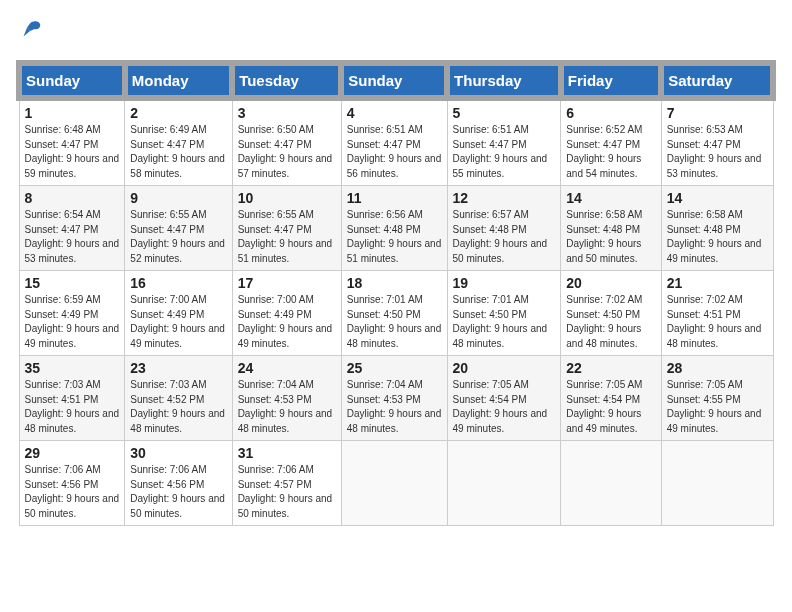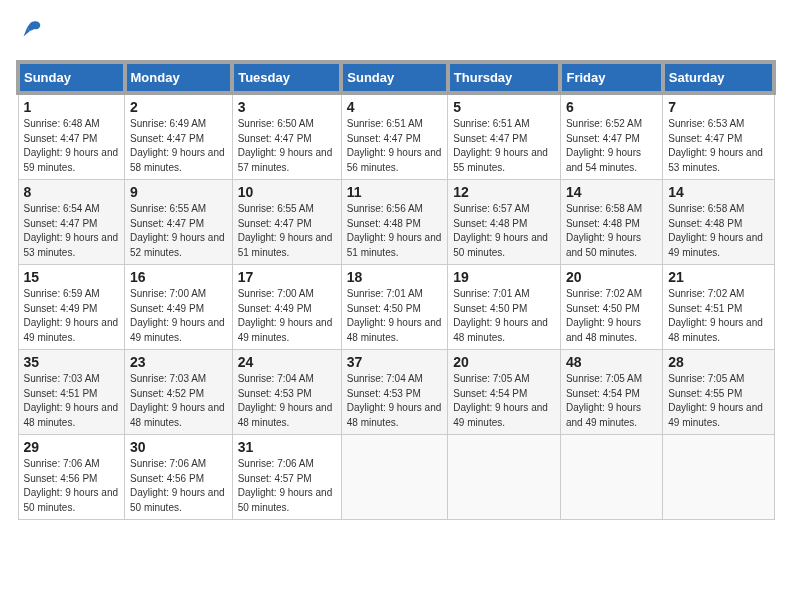--- a/index.html
+++ b/index.html
@@ -51,23 +51,23 @@
     table {
       width: 100%;
       border-collapse: collapse;
       font-size: 11px;
     }
     thead th {
       background-color: #2a6eba;
       color: #fff;
       padding: 6px 4px;
       text-align: left;
-      font-size: 13px;
-      font-weight: bold;
-      border: 4px solid #a3a3a3;
+      font-size: 15px;
+      font-weight: bold;
+      border: 6px solid #a3a3a3;
     }
     tbody td {
       border: 1px solid #ccc;
       vertical-align: top;
       padding: 4px 5px;
       min-height: 80px;
       height: 85px;
       background: #fff;
     }
     tbody tr:nth-child(even) td {
@@ -221,29 +221,29 @@
       </td>
         <td>
         <span class="day-num">23</span>
         <span class="day-info">Sunrise: 7:03 AM<br>Sunset: 4:52 PM<br>Daylight: 9 hours and 48 minutes.</span>
       </td>
         <td>
         <span class="day-num">24</span>
         <span class="day-info">Sunrise: 7:04 AM<br>Sunset: 4:53 PM<br>Daylight: 9 hours and 48 minutes.</span>
       </td>
         <td>
-        <span class="day-num">37</span>
+        <span class="day-num">25</span>
         <span class="day-info">Sunrise: 7:04 AM<br>Sunset: 4:53 PM<br>Daylight: 9 hours and 48 minutes.</span>
       </td>
         <td>
         <span class="day-num">20</span>
         <span class="day-info">Sunrise: 7:05 AM<br>Sunset: 4:54 PM<br>Daylight: 9 hours and 49 minutes.</span>
       </td>
         <td>
-        <span class="day-num">48</span>
+        <span class="day-num">22</span>
         <span class="day-info">Sunrise: 7:05 AM<br>Sunset: 4:54 PM<br>Daylight: 9 hours and 49 minutes.</span>
       </td>
         <td>
         <span class="day-num">28</span>
         <span class="day-info">Sunrise: 7:05 AM<br>Sunset: 4:55 PM<br>Daylight: 9 hours and 49 minutes.</span>
       </td>
       </tr>
       <tr>
         <td>
         <span class="day-num">29</span>

